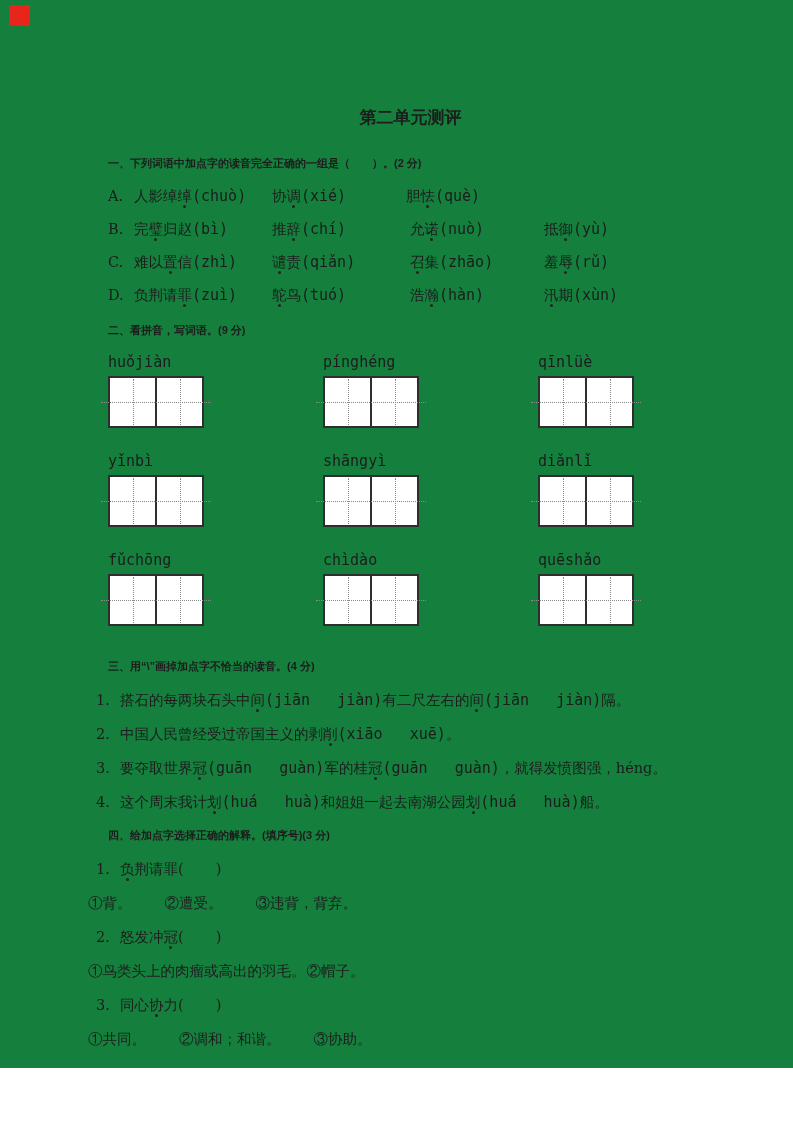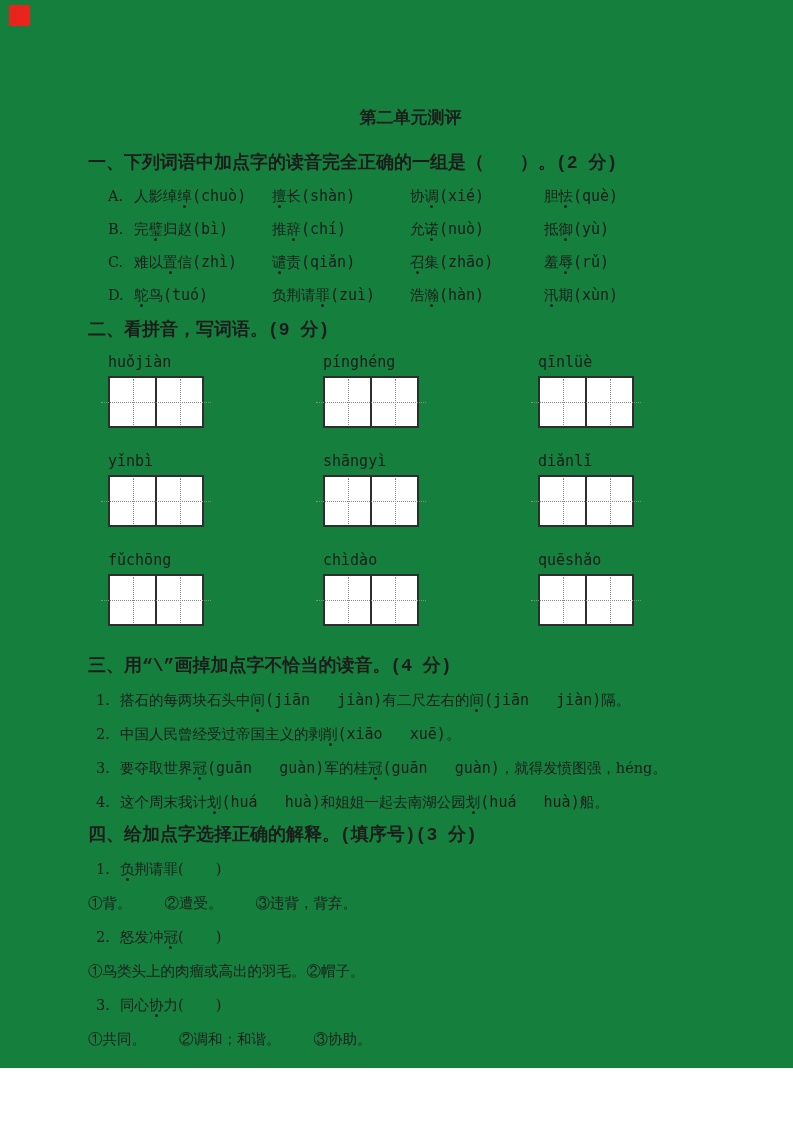--- a/index.html
+++ b/index.html
@@ -9,22 +9,22 @@
     font-family:"DejaVu Serif","Liberation Serif",serif;
     color:#1c1c1c; font-size:14.5px; overflow:hidden;
   }
   .red-marker { position:absolute; left:9px; top:5px; width:21px; height:21px; }
   .content { padding:106px 60px 0 88px; }
   .title {
     margin:0 0 18px; text-align:center; font-size:17px; font-weight:700;
     font-family:"DejaVu Sans","Liberation Sans",sans-serif;
   }
   .heading {
-    font-family:Liberation Mono, monospace; font-weight:700;
-    font-size:18px; height:33px; line-height:33px; white-space:nowrap;
+    font-family:Liberation Sans, sans-serif; font-weight:700;
+    font-size:11px; height:33px; line-height:33px; margin-left:20px; white-space:nowrap;
   }
   .indent { margin-left:8px; }
   
   .opt-row { display:flex; height:33px; line-height:33px; margin-left:20px; white-space:nowrap; }
   .opt-row .marker { width:26px; }
   .word { display:inline-block; }
   .w0 { width:138px; } .w1 { width:138px; } .w2 { width:134px; }
   .py, .syl {
     font-family:"DejaVu Sans Mono","Liberation Mono",monospace;
     font-size:15px; white-space:pre;
@@ -62,42 +62,41 @@
   <div class="red-marker" style="background: rgb(232, 37, 26);"></div>
   <div class="content">
     <h1 class="title">第二单元测评</h1>
 
     <section>
       <div class="heading">一、下列词语中加点字的读音完全正确的一组是（　　）。(2 分)</div>
       <div id="q1-options">
           <div class="opt-row">
             <span class="marker">A.</span>
             <span class="word w0"><span class="zh">人影绰</span><span class="zh cdot">绰</span><span class="py">(chuò)</span></span>
-            <span class="word w1"><span class="zh cdot">擅</span><span class="zh">长</span><span class="py">(shàn)</span></span>
             <span class="word w2"><span class="zh">协</span><span class="zh cdot">调</span><span class="py">(xié)</span></span>
             <span class="word w3"><span class="zh">胆</span><span class="zh cdot">怯</span><span class="py">(què)</span></span>
           </div>
           <div class="opt-row">
             <span class="marker">B.</span>
             <span class="word w0"><span class="zh">完</span><span class="zh cdot">璧</span><span class="zh">归赵</span><span class="py">(bì)</span></span>
             <span class="word w1"><span class="zh">推</span><span class="zh cdot">辞</span><span class="py">(chí)</span></span>
             <span class="word w2"><span class="zh">允</span><span class="zh cdot">诺</span><span class="py">(nuò)</span></span>
             <span class="word w3"><span class="zh">抵</span><span class="zh cdot">御</span><span class="py">(yù)</span></span>
           </div>
           <div class="opt-row">
             <span class="marker">C.</span>
             <span class="word w0"><span class="zh">难以</span><span class="zh cdot">置</span><span class="zh">信</span><span class="py">(zhì)</span></span>
             <span class="word w1"><span class="zh cdot">谴</span><span class="zh">责</span><span class="py">(qiǎn)</span></span>
             <span class="word w2"><span class="zh cdot">召</span><span class="zh">集</span><span class="py">(zhāo)</span></span>
             <span class="word w3"><span class="zh">羞</span><span class="zh cdot">辱</span><span class="py">(rǔ)</span></span>
           </div>
           <div class="opt-row">
             <span class="marker">D.</span>
+            <span class="word w0"><span class="zh">负荆请</span><span class="zh cdot">罪</span><span class="py">(zuì)</span></span>
             <span class="word w1"><span class="zh cdot">鸵</span><span class="zh">鸟</span><span class="py">(tuó)</span></span>
-            <span class="word w0"><span class="zh">负荆请</span><span class="zh cdot">罪</span><span class="py">(zuì)</span></span>
             <span class="word w2"><span class="zh">浩</span><span class="zh cdot">瀚</span><span class="py">(hàn)</span></span>
             <span class="word w3"><span class="zh cdot">汛</span><span class="zh">期</span><span class="py">(xùn)</span></span>
           </div>
         </div>
     </section>
 
     <section class="grid-section">
       <div class="heading">二、看拼音，写词语。(9 分)</div>
       <div id="q2-grids" style="margin-top:6px;">
           <div class="grid-row">

